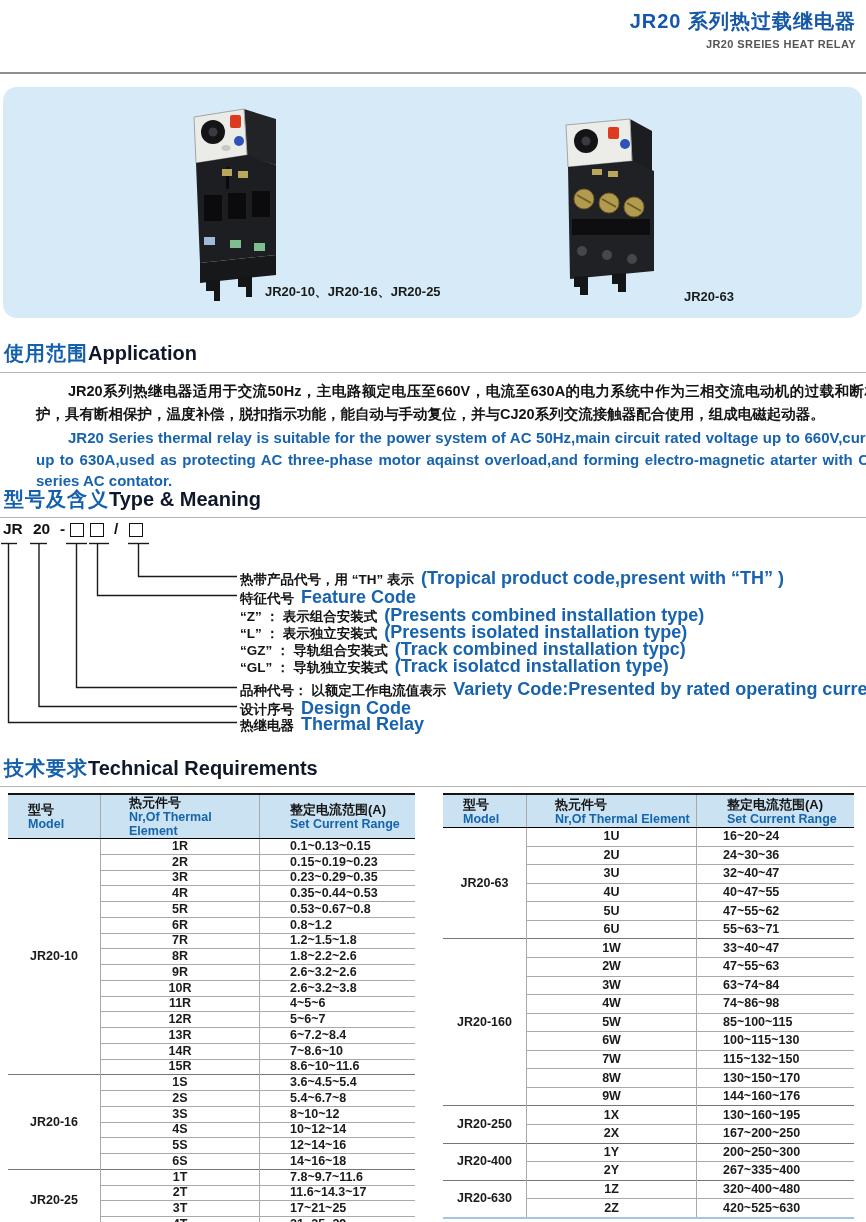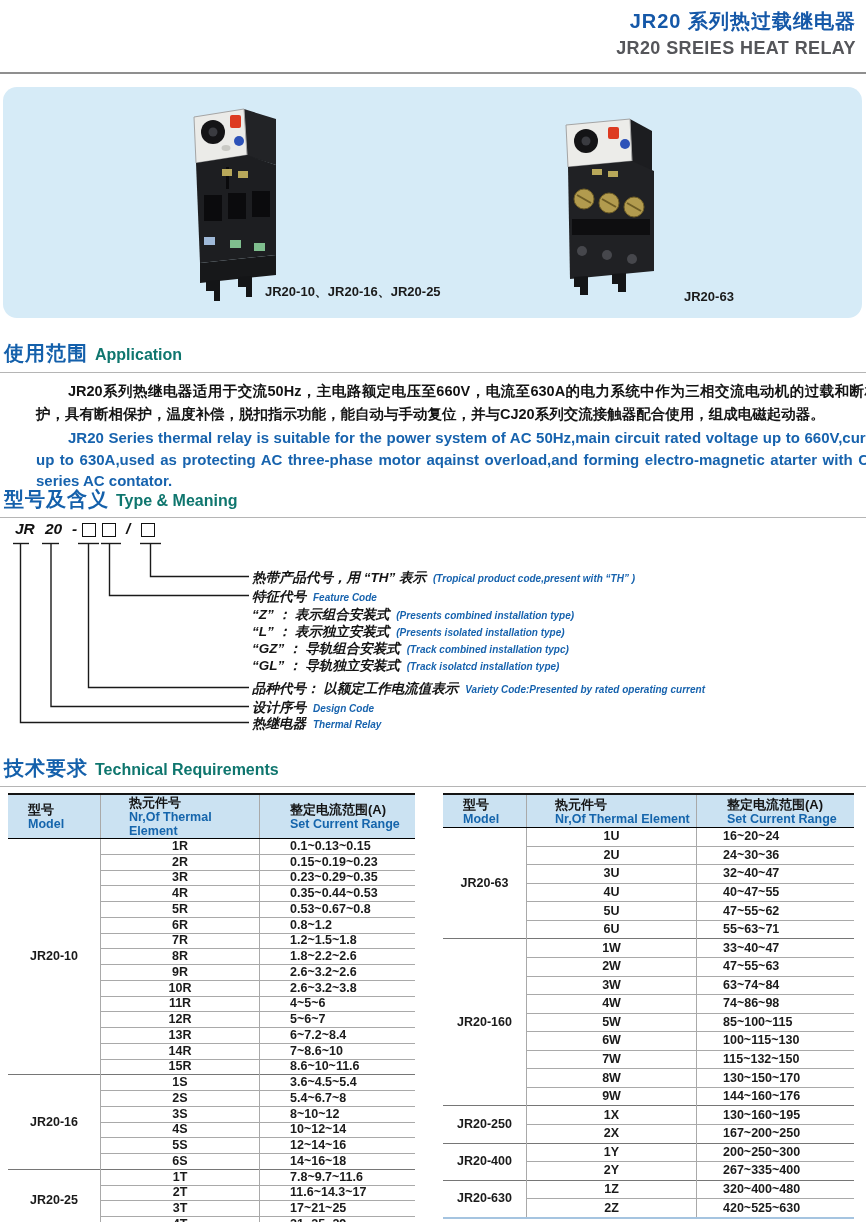--- a/index.html
+++ b/index.html
@@ -1,47 +1,47 @@
 <!DOCTYPE html>
 <html><head>
 <meta charset="utf-8">
 <style>
   html,body{margin:0;padding:0;background:#fff;}
   .page{position:relative;width:866px;height:1222px;background:#fff;overflow:hidden;
         font-family:"Liberation Sans","DejaVu Sans",sans-serif;color:#1a1a1a;}
   
   .hdr{position:absolute;top:8px;right:10px;text-align:right;}
   .hdr-zh{font-size:20px;font-weight:bold;color:#1558a8;letter-spacing:1px;}
-  .hdr-en{font-size:18px;font-weight:bold;color:#55565a;margin-top:3px;letter-spacing:0.4px;}
+  .hdr-en{font-size:11px;font-weight:bold;color:#55565a;margin-top:3px;letter-spacing:0.4px;}
   .top-rule{position:absolute;top:72px;left:0;width:866px;height:0;border-top:2px solid #8f8f8f;}
   
   .banner{position:absolute;top:87px;left:3px;width:859px;height:231px;background:#d6ebf7;border-radius:14px;}
   .caption{position:absolute;font-size:13px;font-weight:bold;color:#1a1a1a;}
   .cap-left{left:262px;top:196px;}
   .cap-right{left:681px;top:202px;}
   .photo{position:absolute;}
   
   .sec-head{position:absolute;left:4px;white-space:nowrap;}
   .h-cn{font-size:20px;font-weight:bold;color:#1460ab;letter-spacing:1px;}
-  .h-eng{font-size:16px;font-weight:bold;color:#0f766e;margin-left:7px;}
+  .h-eng{font-size:20px;font-weight:bold;color:#0f172a;}
   .sec-rule{position:absolute;left:0;width:866px;height:0;border-top:1px solid #b5b5b5;}
   
   .app-text{position:absolute;top:380px;left:4px;width:858px;margin-left:32px;}
   .p-zh{font-size:14.5px;font-weight:bold;color:#141414;line-height:22.5px;text-align:justify;
         text-indent:32px;margin:0;}
   .p-en{font-size:15px;font-weight:bold;color:#1763ae;line-height:21.5px;text-align:justify;
         text-indent:32px;margin:2px 0 0 0;}
   
-  .diagram{position:absolute;top:520px;left:12px;width:772px;height:218px;font-style:italic;}
+  .diagram{position:absolute;top:520px;left:0;width:772px;height:218px;}
   .code-part{position:absolute;top:0;font-size:15.5px;font-weight:bold;color:#111;}
   .code-box{position:absolute;top:3px;width:12px;height:12px;border:1.7px solid #111;background:#fff;}
   .dg-svg{position:absolute;left:0;top:0;}
   .tm-label{position:absolute;left:240px;height:17px;white-space:nowrap;}
   .tm-zh{font-size:13.5px;font-weight:bold;color:#141414;}
-  .tm-en{font-size:10px;font-weight:bold;color:#1763ae;margin-left:7px;}
+  .tm-en{font-size:18px;font-weight:bold;color:#1763ae;margin-left:7px;}
   
   .tbl-wrap{position:absolute;top:793px;}
   .tw-left{left:8px;width:405px;}
   .tw-right{left:443px;width:409px;}
   table.tech{border-collapse:collapse;table-layout:fixed;width:100%;
              border-top:2px solid #141414;border-bottom:2px solid #a5c4e0;}
   table.tech th,table.tech td{padding:0;margin:0;overflow:hidden;}
   table.tech thead th{background:#cbe2f2;height:32px;text-align:left;vertical-align:middle;
                       border-bottom:1px solid #000000;}
   .hz{font-size:13px;font-weight:bold;color:#141414;line-height:15px;}

